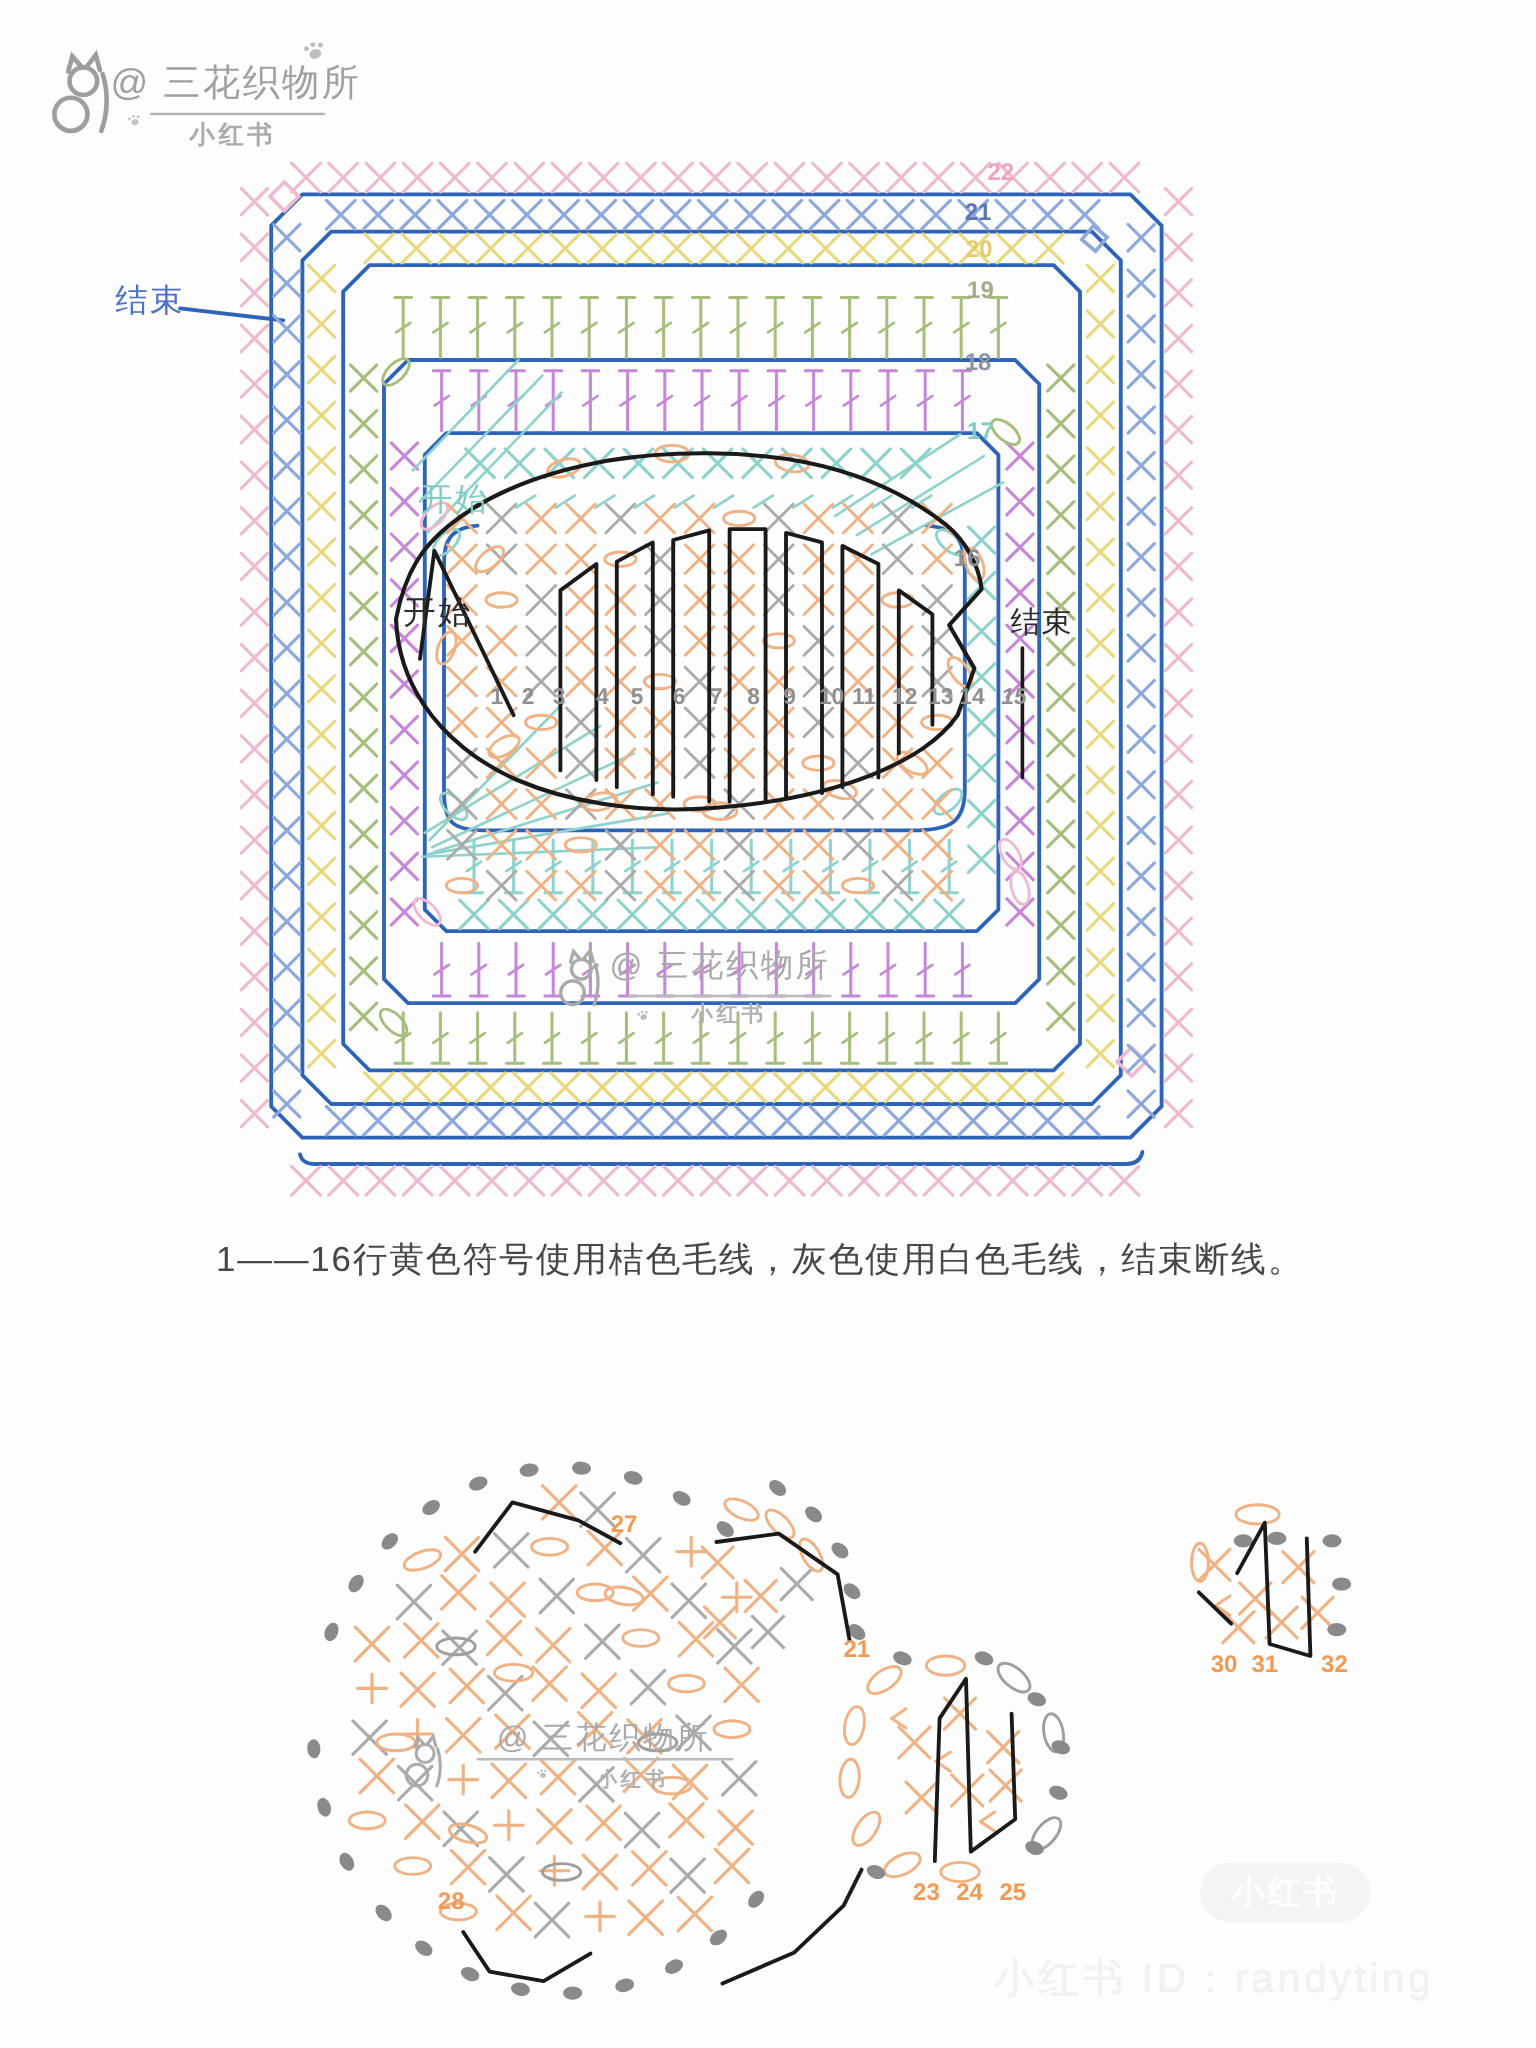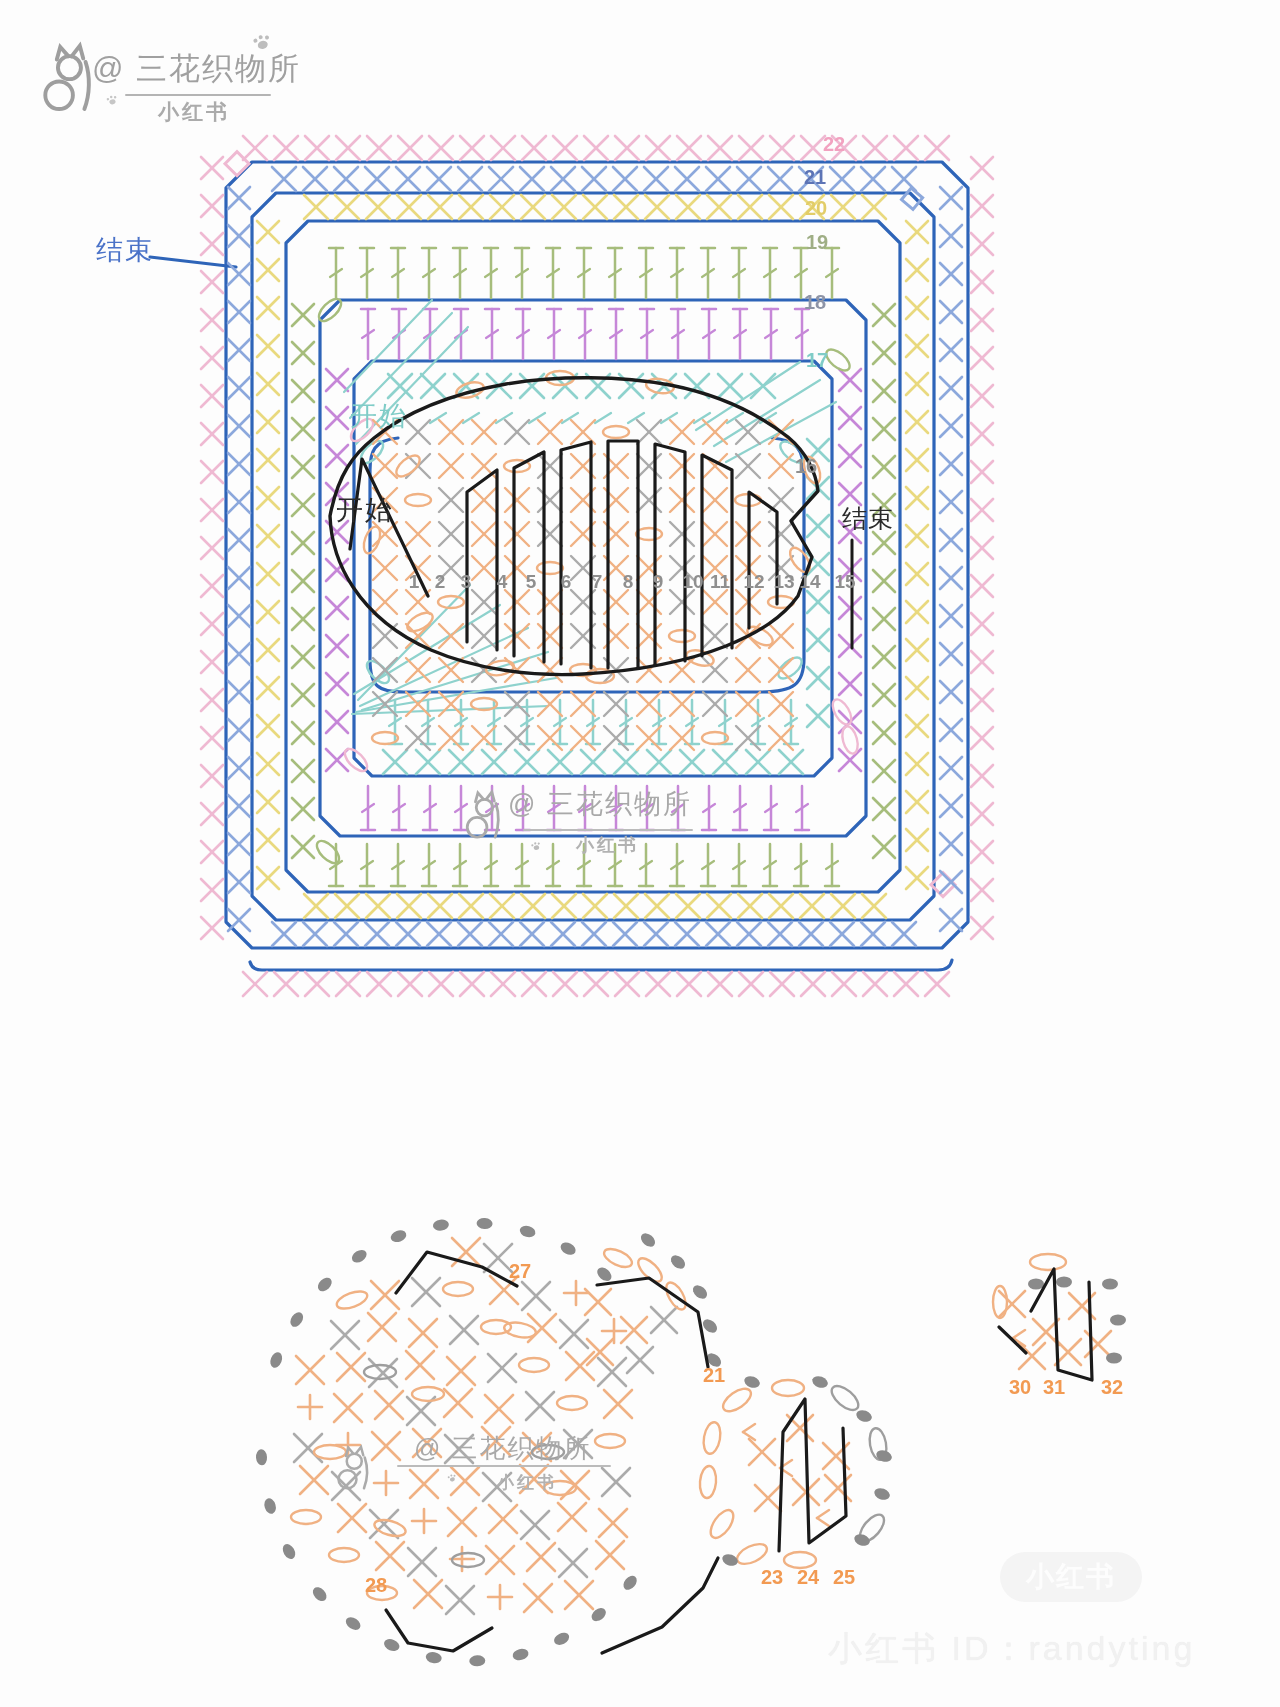--- a/index.html
+++ b/index.html
@@ -1535,20 +1535,21 @@
   <div class="abs platform" style="left:158px;top:98px;font-size:21px;">小红书</div>
 
   <div class="abs" style="left:96px;top:232px;font-size:27px;color:#4a72c8;letter-spacing:2px;">结束</div>
   <div class="abs" style="left:350px;top:398px;font-size:27px;color:#7fccc7;letter-spacing:2px;">开始</div>
   <div class="abs" style="left:336px;top:492px;font-size:27px;color:#2b2b2b;letter-spacing:2px;">开始</div>
   <div class="abs" style="left:842px;top:502px;font-size:25px;color:#2b2b2b;letter-spacing:1px;">结束</div>
 
   <div class="abs handle" style="left:508px;top:786px;font-size:27px;color:#a9a9a9;">@ 三花织物所</div>
   <div class="abs platform" style="left:576px;top:833px;font-size:18px;color:#b2b2b2;">小红书</div>
 
+  <div class="abs instr" style="left:180px;top:1030px;">1——16行黄色符号使用桔色毛线，灰色使用白色毛线，结束断线。</div>
 
   <div class="abs handle" style="left:414px;top:1431px;font-size:26px;color:#a9a9a9;">@ 三花织物所</div>
   <div class="abs platform" style="left:497px;top:1471px;font-size:17px;color:#b2b2b2;">小红书</div>
 
   <div id="labels">
       <span class="lbl" style="left: 818px; top: 133px; color: rgb(242, 162, 192); font-size: 20px; margin-left: 16px;">22</span>
       <span class="lbl" style="left: 815px; top: 166px; color: rgb(93, 116, 181); font-size: 20px;">21</span>
       <span class="lbl" style="left: 816px; top: 197px; color: rgb(226, 205, 104); font-size: 20px;">20</span>
       <span class="lbl" style="left: 817px; top: 231px; color: rgb(159, 174, 133); font-size: 20px;">19</span>
       <span class="lbl" style="left: 815px; top: 291px; color: rgb(142, 148, 166); font-size: 20px;">18</span>
@@ -1561,21 +1562,21 @@
       <span class="lbl" style="left: 531px; top: 571px; color: rgb(143, 143, 143); font-size: 19px;">5</span>
       <span class="lbl" style="left: 566px; top: 571px; color: rgb(143, 143, 143); font-size: 19px;">6</span>
       <span class="lbl" style="left: 597px; top: 571px; color: rgb(143, 143, 143); font-size: 19px;">7</span>
       <span class="lbl" style="left: 628px; top: 571px; color: rgb(143, 143, 143); font-size: 19px;">8</span>
       <span class="lbl" style="left: 658px; top: 571px; color: rgb(143, 143, 143); font-size: 19px;">9</span>
       <span class="lbl" style="left: 693px; top: 571px; color: rgb(143, 143, 143); font-size: 19px;">10</span>
       <span class="lbl" style="left: 720px; top: 571px; color: rgb(143, 143, 143); font-size: 19px; text-align: right;">11</span>
       <span class="lbl" style="left: 754px; top: 571px; color: rgb(143, 143, 143); font-size: 19px;">12</span>
       <span class="lbl" style="left: 784px; top: 571px; color: rgb(143, 143, 143); font-size: 19px;">13</span>
       <span class="lbl" style="left: 810px; top: 571px; color: rgb(143, 143, 143); font-size: 19px;">14</span>
-      <span class="lbl" style="left: 845px; top: 571px; color: rgb(143, 143, 143); font-size: 19px;">15</span>
+      <span class="lbl" style="left: 845px; top: 571px; color: rgb(143, 143, 143); font-size: 19px; font-style: italic;">15</span>
       <span class="lbl" style="left: 520px; top: 1260px; color: rgb(242, 154, 82); font-size: 20px;">27</span>
       <span class="lbl" style="left: 714px; top: 1364px; color: rgb(242, 154, 82); font-size: 20px;">21</span>
       <span class="lbl" style="left: 376px; top: 1574px; color: rgb(242, 154, 82); font-size: 20px;">28</span>
       <span class="lbl" style="left: 772px; top: 1566px; color: rgb(242, 154, 82); font-size: 20px;">23</span>
       <span class="lbl" style="left: 808px; top: 1566px; color: rgb(242, 154, 82); font-size: 20px;">24</span>
       <span class="lbl" style="left: 844px; top: 1566px; color: rgb(242, 154, 82); font-size: 20px;">25</span>
       <span class="lbl" style="left: 1020px; top: 1376px; color: rgb(242, 154, 82); font-size: 20px;">30</span>
       <span class="lbl" style="left: 1054px; top: 1376px; color: rgb(242, 154, 82); font-size: 20px;">31</span>
       <span class="lbl" style="left: 1092px; top: 1376px; color: rgb(242, 154, 82); font-size: 20px; margin-left: 20px;">32</span>
     </div>

